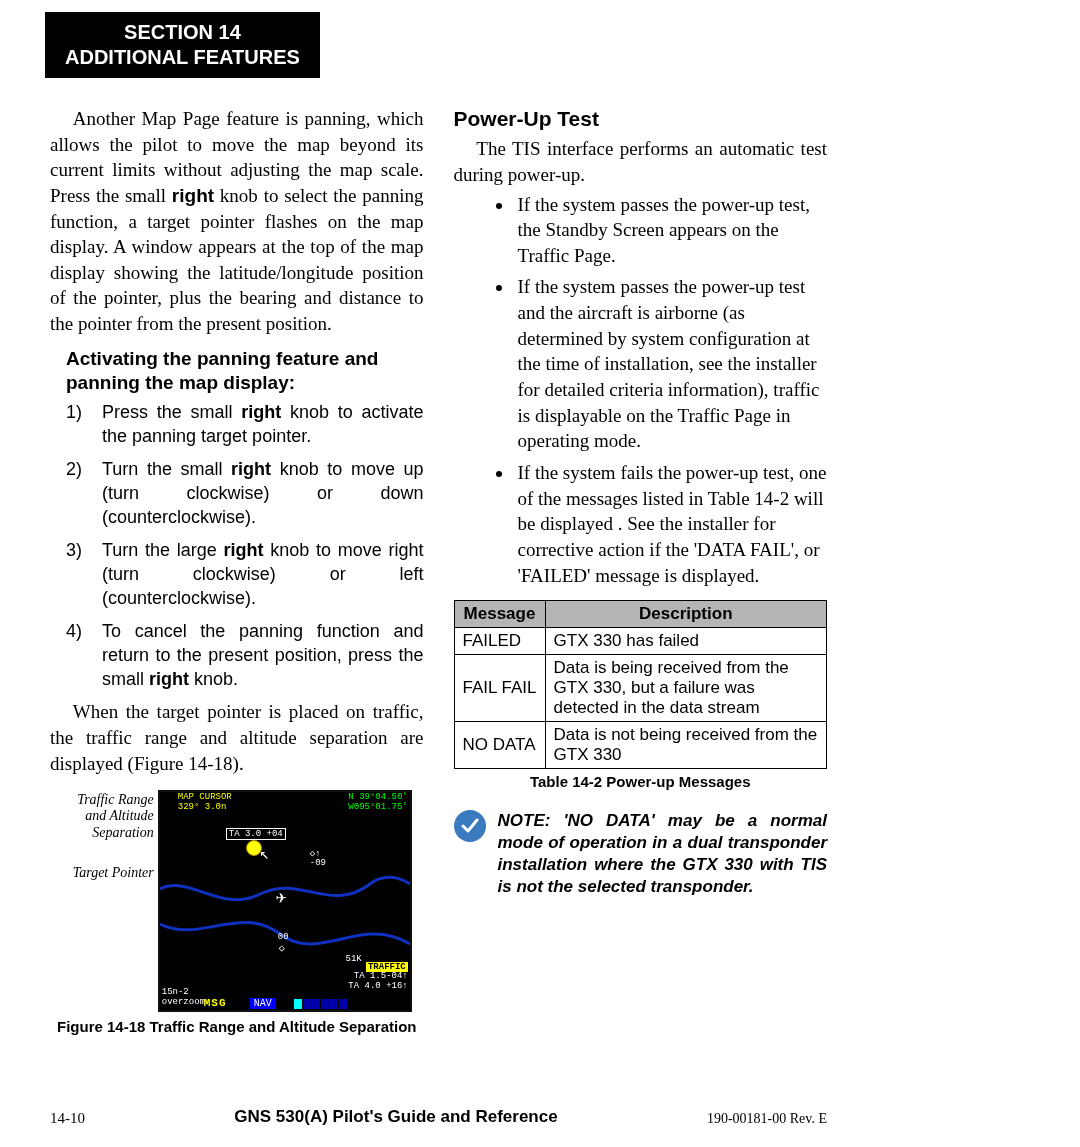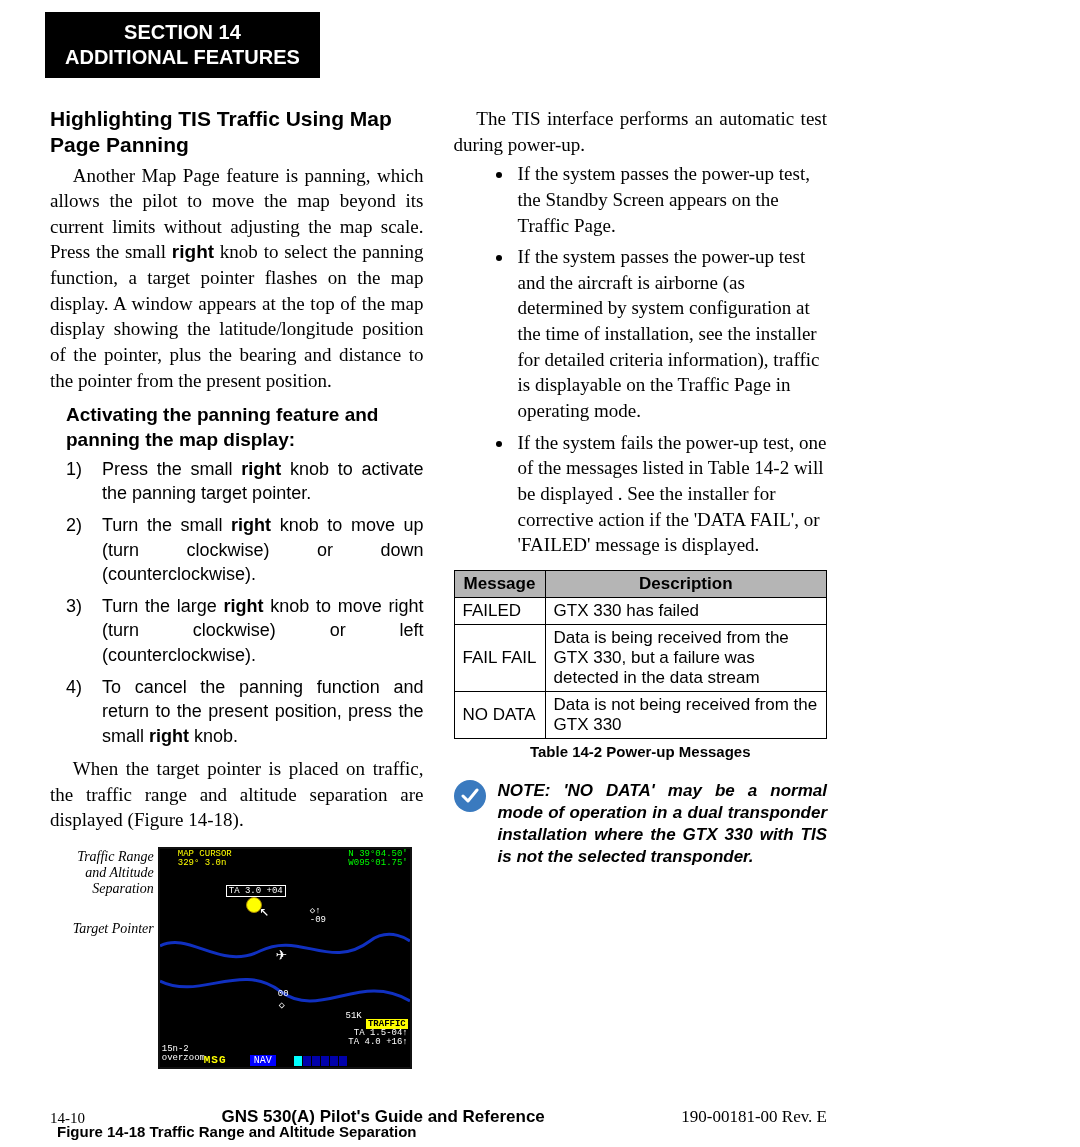--- a/index.html
+++ b/index.html
@@ -93,21 +93,20 @@
   ul.bullets li {
     margin-bottom: 6px;
     padding-left: 4px;
   }
   .figure-wrap {
     margin-top: 14px;
     display: flex;
     flex-direction: column;
     align-items: center;
     position: relative;
-    gap: 48px;
   }
   .fig-row {
     display: flex;
     align-items: flex-start;
     gap: 4px;
   }
   .fig-labels {
     font-style: italic;
     font-size: 14px;
     text-align: right;
@@ -271,36 +270,35 @@
     left: 50px;
     right: 50px;
     display: flex;
     justify-content: space-between;
     align-items: flex-end;
     font-family: Arial, Helvetica, sans-serif;
     font-size: 16px;
   }
   .footer .page-num { font-family: Georgia, serif; font-size: 15px; }
   .footer .center { font-weight: bold; font-size: 17px; }
-  .footer .rev { font-family: Georgia, serif; font-size: 17px; }
+  .footer .rev { font-family: Georgia, serif; font-size: 14px; }
   b.sans { font-family: Arial, Helvetica, sans-serif; font-weight: bold; }
 </style>
 </head>
 <body>
 
 <div class="page">
   <div class="section-header">
     <span>SECTION 14</span><br>
     <span>ADDITIONAL FEATURES</span>
   </div>
 
   <div class="columns">
 
     <div class="col">
-      <h2 class="subhead">Highlighting TIS Traffic Using Map Page Panning</h2>
 
       <p class="bodytext">
         <span>Another Map Page feature is panning, which allows the pilot to move the map beyond its current limits without adjusting the map scale.  Press the small </span><b class="sans">right</b><span> knob to select the panning function, a target pointer flashes on the map display.  A window appears at the top of the map display showing the latitude/longitude position of the pointer, plus the bearing and distance to the pointer from the present position.</span>
       </p>
 
       <h3 class="subhead-narrow">Activating the panning feature and panning the map display:</h3>
 
       <ol class="steps">
         <li>
           <span class="num">1)</span>
@@ -381,20 +379,21 @@
                 <span></span>
                 <span></span>
             </div>
           </div>
         </div>
         <div class="fig-caption">Figure 14-18  Traffic Range and Altitude Separation</div>
       </div>
     </div>
 
     <div class="col">
+      <h2 class="subhead">Power-Up Test</h2>
       <p class="bodytext">The TIS interface performs an automatic test during power-up.</p>
       <ul class="bullets">
         <li>If the system passes the power-up test, the Standby Screen appears on the Traffic Page.</li>
         <li>If the system passes the power-up test and the aircraft is airborne (as determined by system configuration at the time of installation, see the installer for detailed criteria information), traffic is displayable on the Traffic Page in operating mode.</li>
         <li>If the system fails the power-up test, one of the messages listed in Table 14-2 will be displayed . See the installer for corrective action if the 'DATA FAIL', or 'FAILED' message is displayed.</li>
       </ul>
 
       <table class="msg-table">
         <thead>
           <tr>

